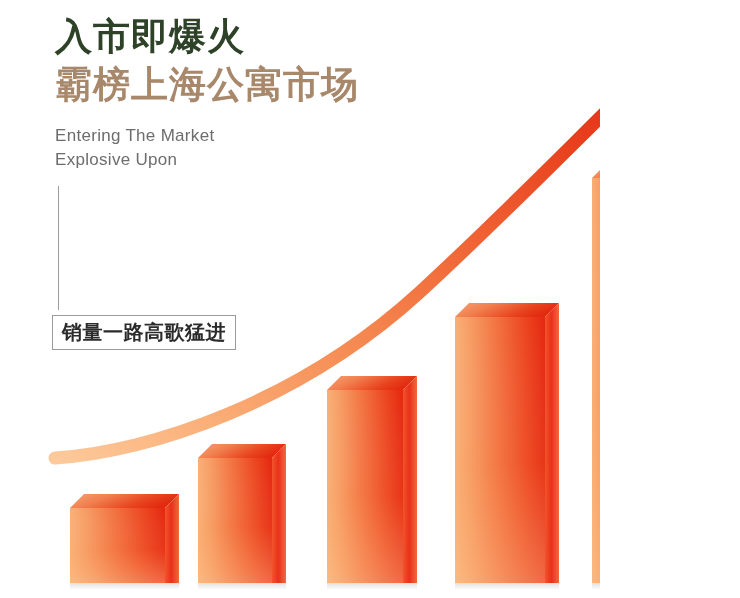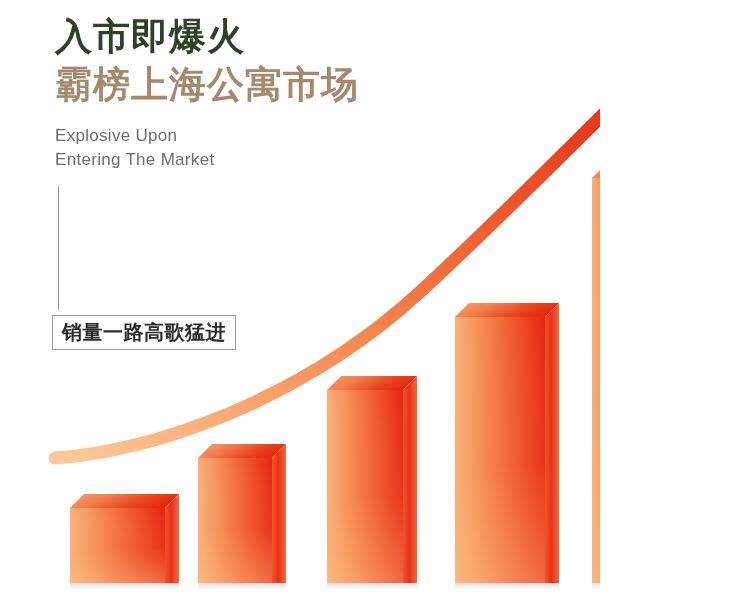--- a/index.html
+++ b/index.html
@@ -210,22 +210,22 @@
       <polygon points="678,178 692,164 692,583 678,583" fill="url(#gSide)"></polygon>
       <rect x="592" y="178" width="86" height="405" fill="url(#gFront5)"></rect>
       <rect x="592" y="178" width="86" height="405" fill="url(#gVert)"></rect>
     </g>
   </svg>
 
   <div id="headline-block">
     <div class="headline-cn-1">入市即爆火</div>
     <div class="headline-cn-2">霸榜上海公寓市场</div>
     <div class="headline-en">
+      <div>Entering The Market</div>
       <div>Explosive Upon</div>
-      <div>Entering The Market</div>
     </div>
   </div>
 
   <div id="vertical-rule"></div>
 
   <div id="sales-badge">
     <span class="badge-text">销量一路高歌猛进</span>
   </div>
 
 </div>

